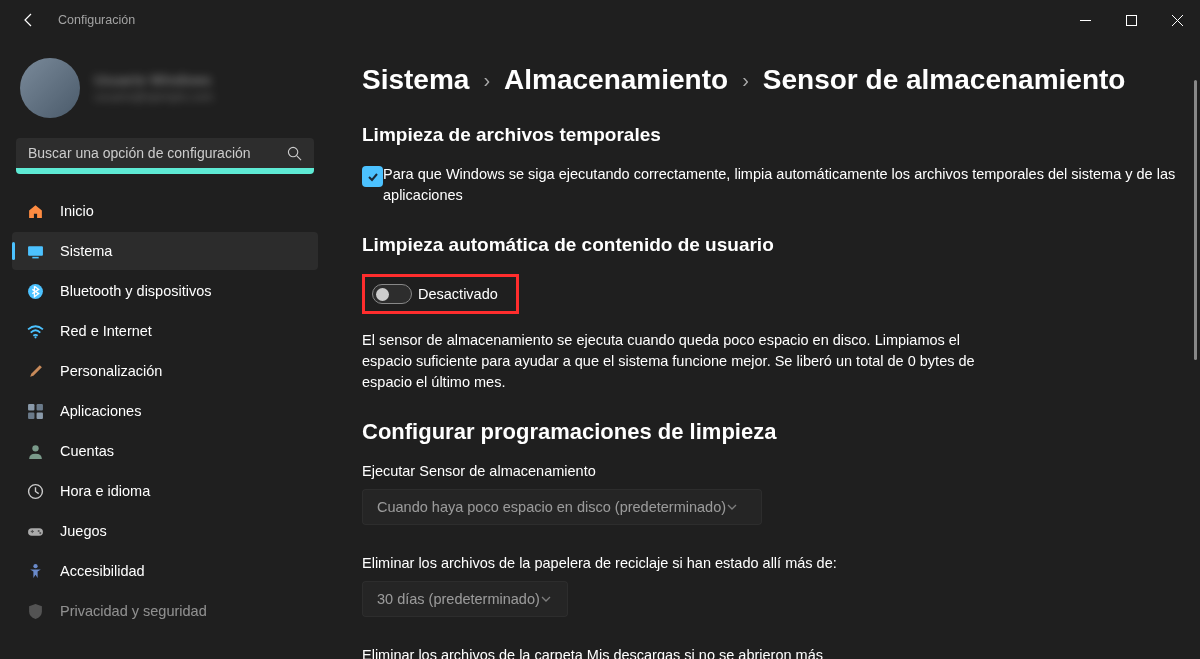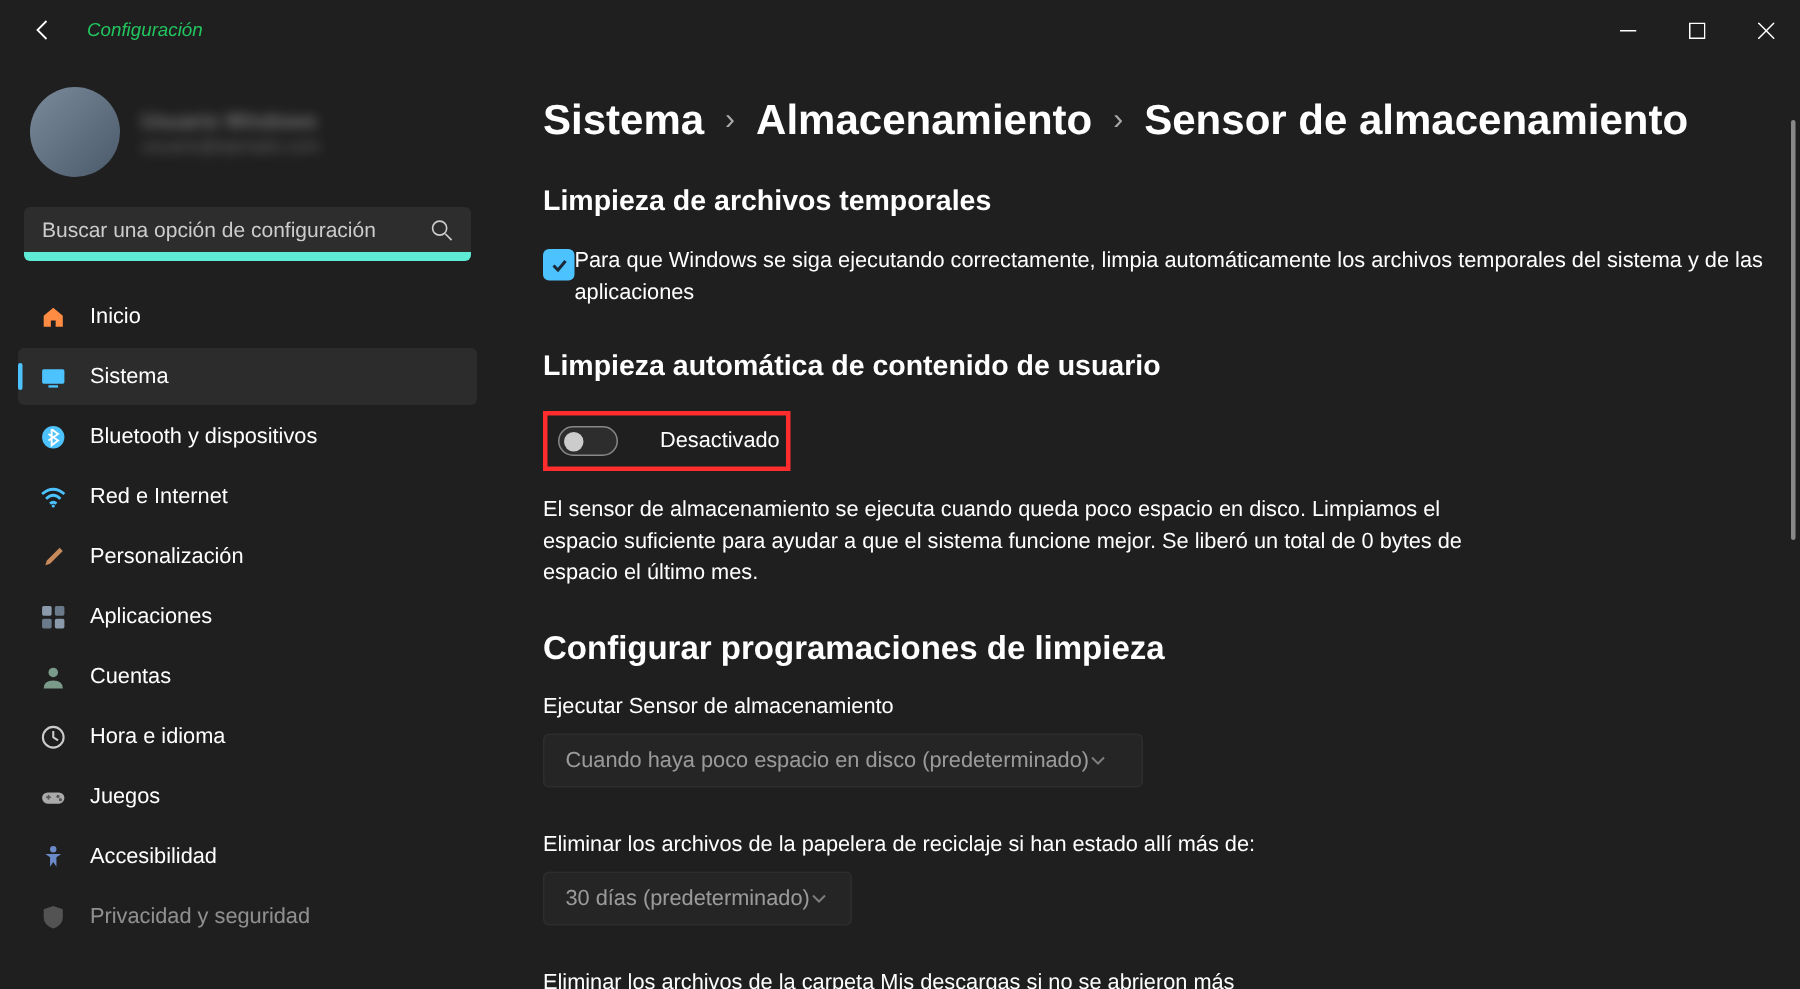--- a/index.html
+++ b/index.html
@@ -32,22 +32,21 @@
     .back-btn {
       width: 18px;
       height: 18px;
       display: flex;
       align-items: center;
       justify-content: center;
       cursor: pointer;
     }
     .title-text {
       font-size: 12.5px;
-      color: #22c55e;
-      font-style: italic;
+      color: #a3a3a3;
     }
     .window-controls {
       display: flex;
       align-items: center;
       height: 100%;
     }
     .win-ctrl {
       width: 46px;
       height: 100%;
       display: flex;
@@ -216,23 +215,23 @@
       margin-top: 2px;
     }
     .checkbox-label {
       font-size: 14.5px;
       color: #ffffff;
       line-height: 1.45;
     }
     .toggle-row {
       display: flex;
       align-items: center;
-      gap: 28px;
+      gap: 6px;
       margin-bottom: 16px;
-      padding: 7px 4px 7px 7px;
+      padding: 7px 18px 7px 7px;
       border: 3px solid #ff2d2d;
       width: fit-content;
     }
     .toggle {
       width: 40px;
       height: 20px;
       border-radius: 10px;
       background: #2d2d2d;
       border: 1px solid #888;
       position: relative;

